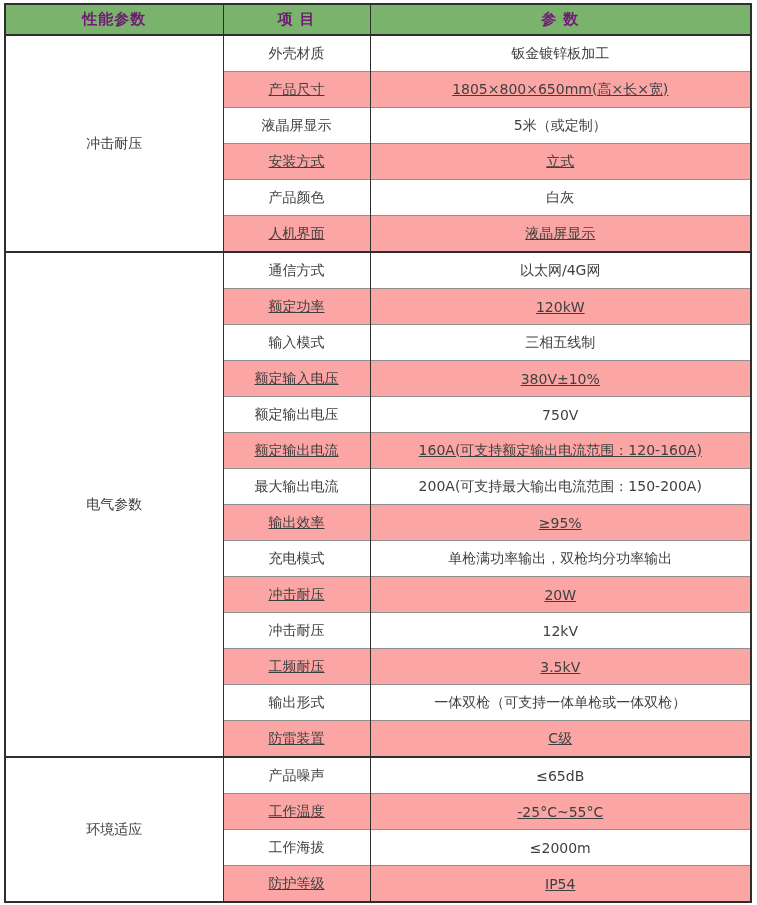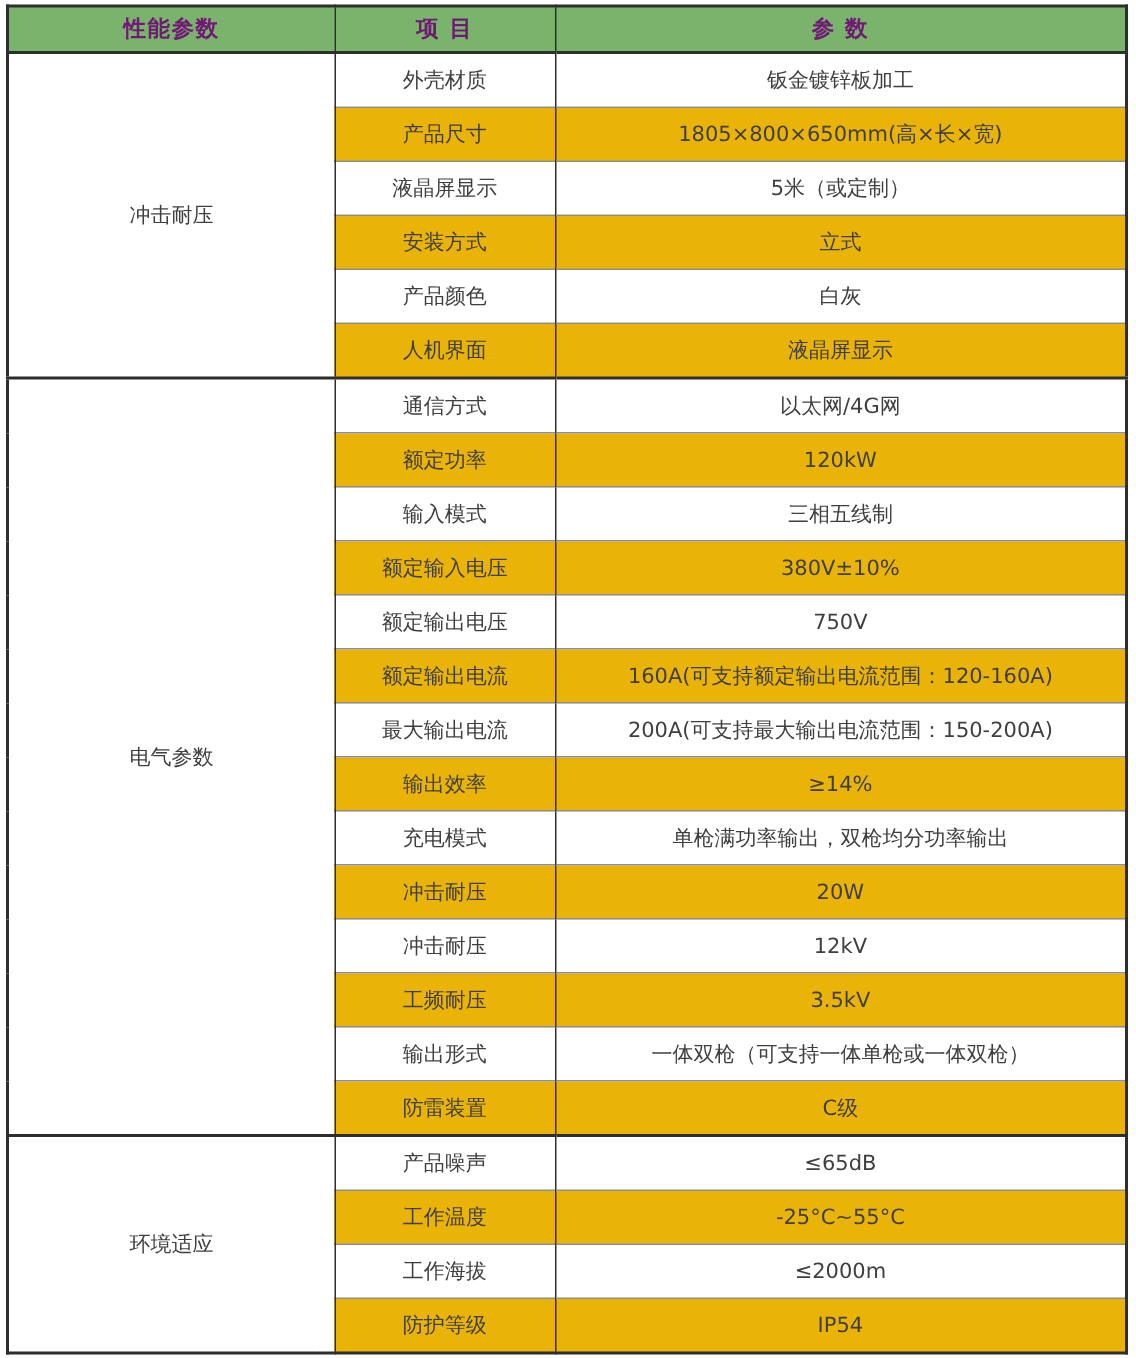--- a/index.html
+++ b/index.html
@@ -53,21 +53,22 @@
   tr.group-start td.value-cell {
     border-top: 2px solid #2e2e2e;
   }
   td.group-cell {
     border-top: 2px solid #2e2e2e;
     background: #ffffff;
     font-size: 14px;
   }
   tr.alt td.item-cell,
   tr.alt td.value-cell {
-    background: #eab308;
+    background: #fca5a5;
+    text-decoration: underline;
   }
 </style>
 </head>
 <body>
 
 <div class="spec-wrap">
   <table class="spec">
     <colgroup>
       <col class="c1">
         <col class="c2">
@@ -130,21 +131,21 @@
         <tr class="alt">
           <td class="item-cell">额定输出电流</td>
           <td class="value-cell">160A(可支持额定输出电流范围：120-160A)</td>
         </tr>
         <tr>
           <td class="item-cell">最大输出电流</td>
           <td class="value-cell">200A(可支持最大输出电流范围：150-200A)</td>
         </tr>
         <tr class="alt">
           <td class="item-cell">输出效率</td>
-          <td class="value-cell">≥14%</td>
+          <td class="value-cell">≥95%</td>
         </tr>
         <tr>
           <td class="item-cell">充电模式</td>
           <td class="value-cell">单枪满功率输出，双枪均分功率输出</td>
         </tr>
         <tr class="alt">
           <td class="item-cell">冲击耐压</td>
           <td class="value-cell">20W</td>
         </tr>
         <tr>

